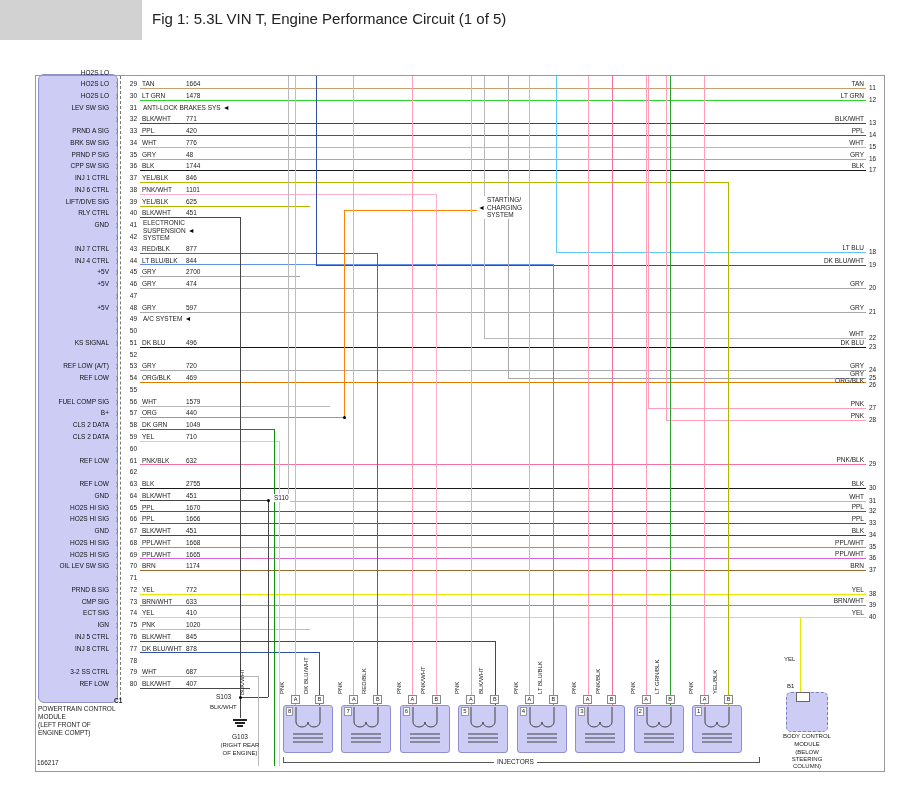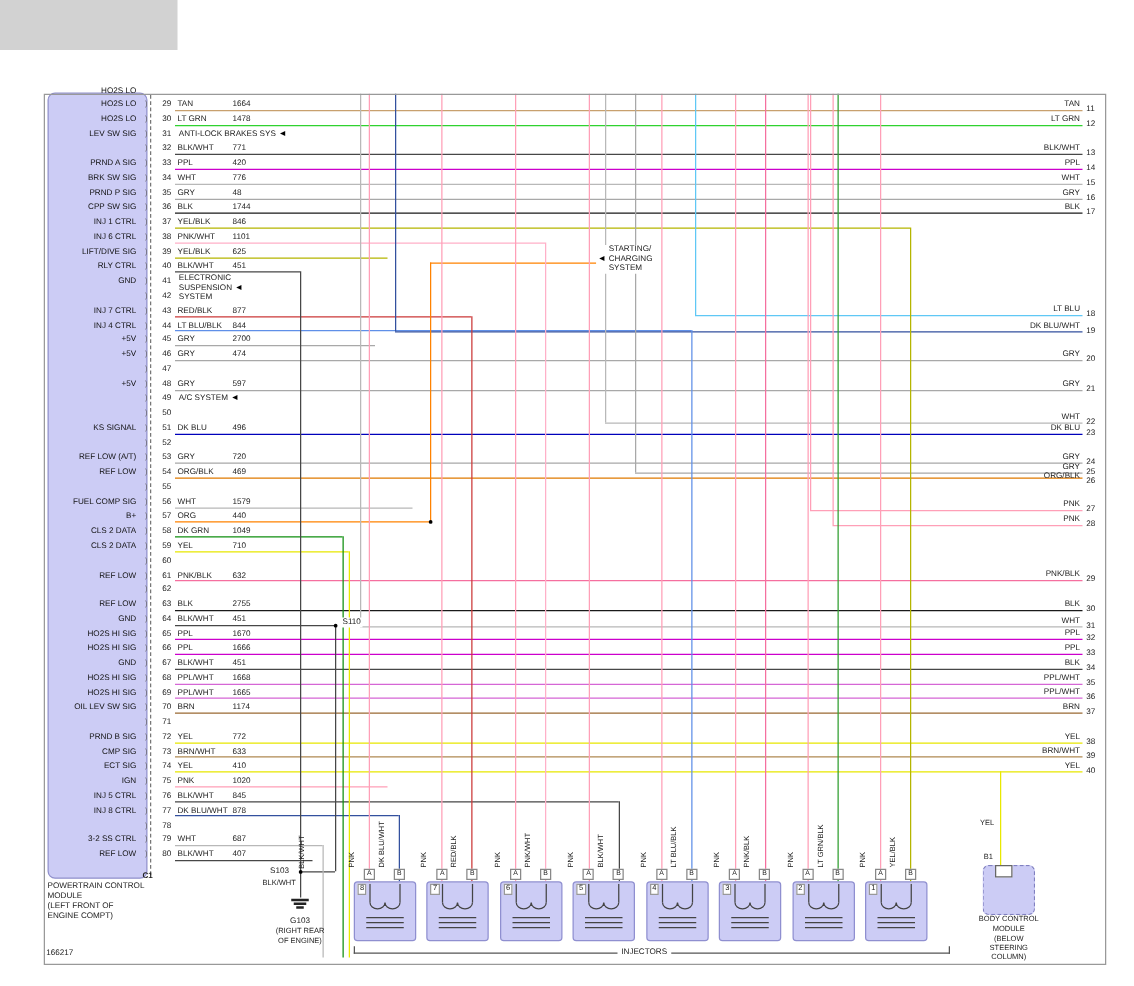--- a/index.html
+++ b/index.html
@@ -36,20 +36,21 @@
   #bcm-box{left:786px;top:692px;width:40px;height:38px;background:#ccccf5;border:1px dashed #8080c0;border-radius:5px}
   #bcm-inner{left:796px;top:692px;width:12px;height:8px;background:#fff;border:1px solid #666}
   #inj-bracket{left:283px;top:757px;width:475px;height:5px;border-left:1px solid #555;border-right:1px solid #555;border-bottom:1px solid #555}
   #inj-label{left:494px;top:758px;background:#fff;padding:0 3px}
 </style>
 </head>
 <body>
 
 <div id="screen">
   <div class="abs" id="gray-block"></div>
+  <div class="abs" id="page-title">Fig 1: 5.3L VIN T, Engine Performance Circuit (1 of 5)</div>
 
   <div class="abs" id="pcm-box"></div>
   <div class="abs" id="pcm-dash"></div>
 
   <div class="abs" id="dyn">
       <div style="position: absolute; left: 140px; top: 88px; width: 726px; height: 1.3px; background: rgb(200, 160, 110);"></div>
       <div style="position: absolute; left: 140px; top: 100px; width: 726px; height: 1.3px; background: rgb(47, 210, 47);"></div>
       <div style="position: absolute; left: 140px; top: 123px; width: 726px; height: 1.3px; background: rgb(71, 71, 71);"></div>
       <div style="position: absolute; left: 140px; top: 135px; width: 726px; height: 1.3px; background: rgb(204, 0, 204);"></div>
       <div style="position: absolute; left: 140px; top: 147px; width: 726px; height: 1.3px; background: rgb(184, 184, 184);"></div>

